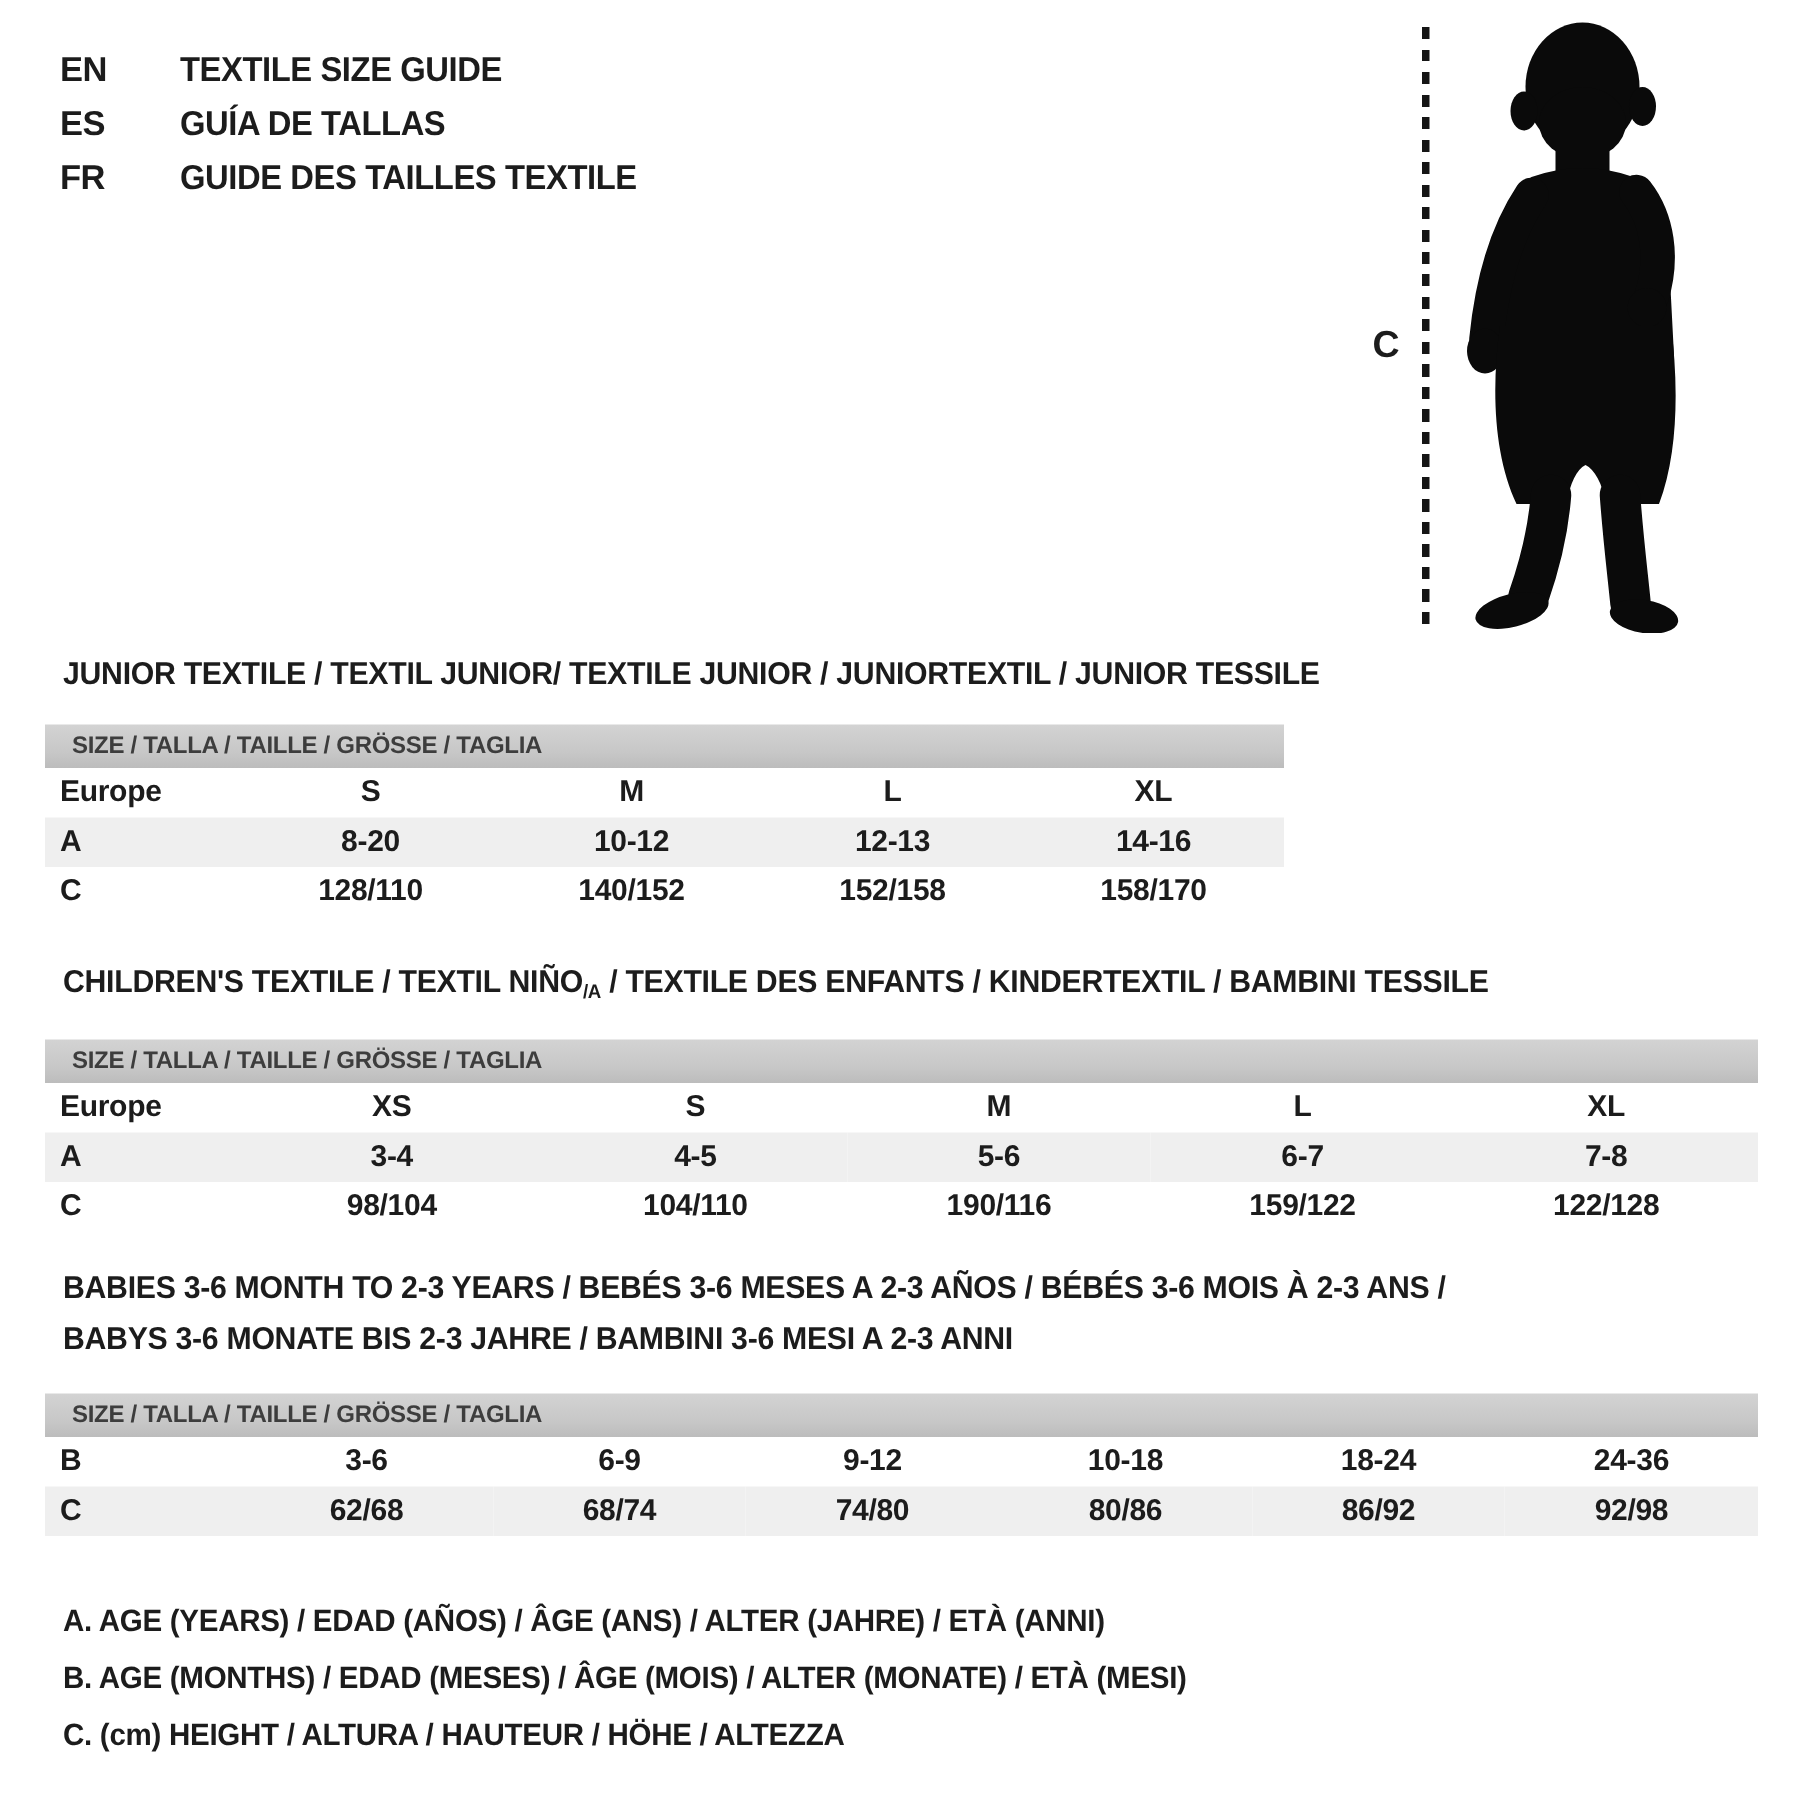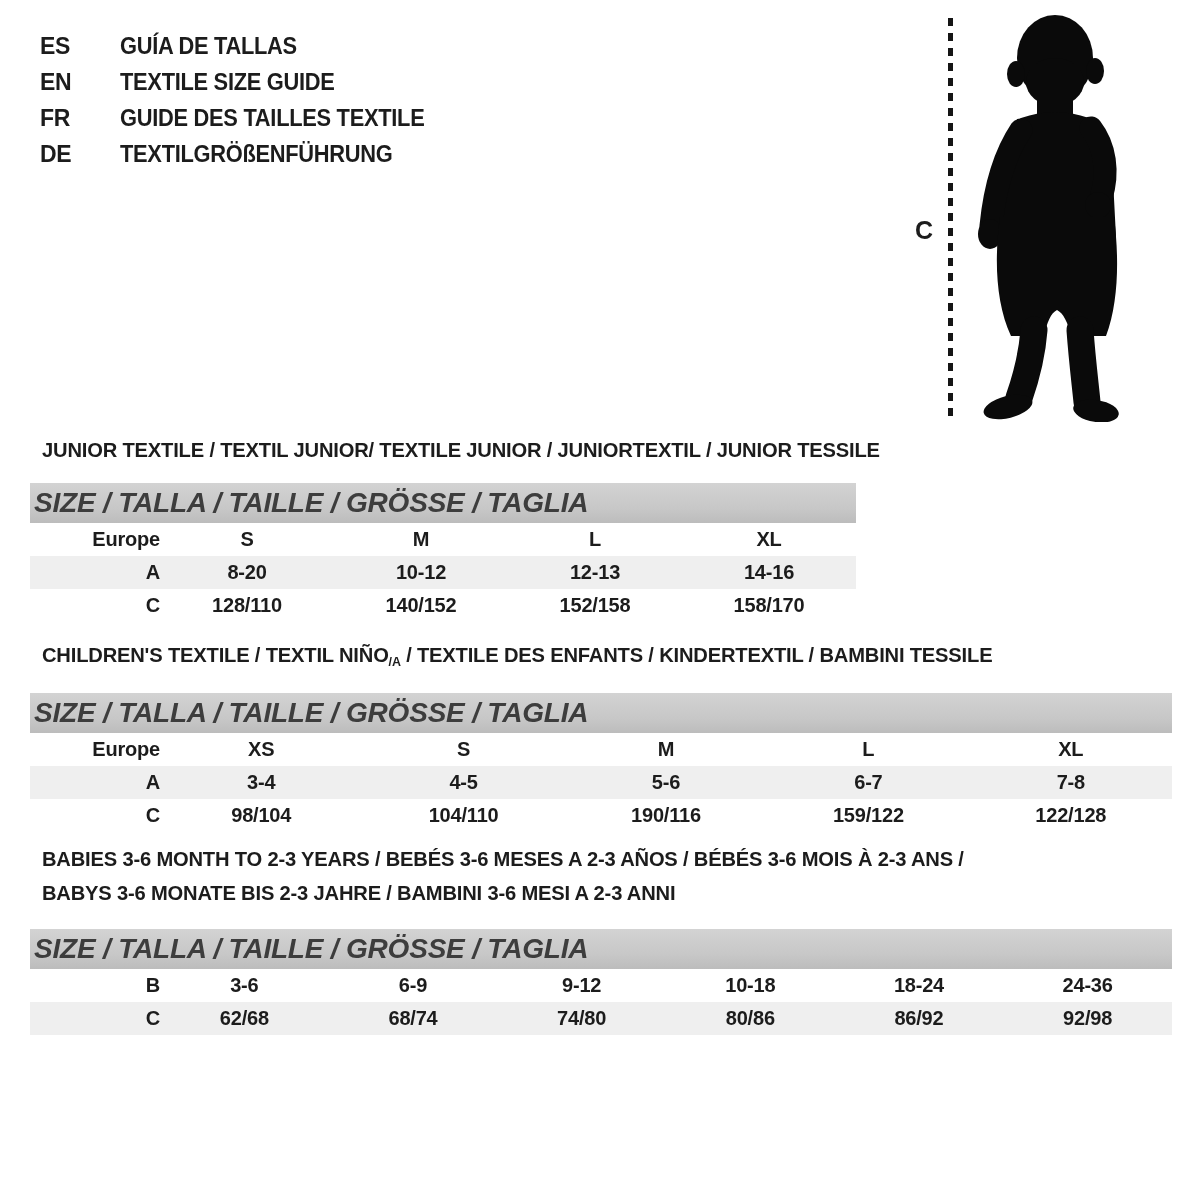--- a/index.html
+++ b/index.html
@@ -26,54 +26,50 @@
   
   .heading { position:absolute; left:42px; font-size:21px; letter-spacing:-0.2px;
              white-space:nowrap; transform:scaleX(0.96); transform-origin:left center; }
   .heading .sub { font-size:13px; vertical-align:-4px; }
   .heading2 { line-height:34px; }
 
   
   table.size-table { position:absolute; border-collapse:collapse; table-layout:fixed; }
   table.size-table th.size-bar {
     background:linear-gradient(180deg,#d3d3d3 0%,#c7c7c7 65%,#bcbcbc 100%);
-    color:#3d3d3d; font-size:28px; font-weight:700; text-align:left;
-    padding:4px 4px; height:21px; letter-spacing:-0.2px;font-style:italic;
+    color:#3d3d3d; font-size:16px; font-weight:700; text-align:left;
+    padding:4px 18px; height:21px; letter-spacing:-0.2px;
   }
   table.size-table td { font-size:20px; font-weight:700; text-align:center;
     height:33px; padding:0; letter-spacing:-0.2px; }
-  table.size-table td.lbl { text-align:right; padding-left:10px; }
+  table.size-table td.lbl { text-align:left; padding-left:10px; }
   table.size-table tr.shaded td { background:#efefef; }
 
   
   .legend { position:absolute; left:42px; top:1062px; }
   .legend-line { height:38px; line-height:38px; font-size:20.5px; letter-spacing:-0.2px;
                  white-space:nowrap; transform:scaleX(0.96); transform-origin:left center; }
 </style>
 </head>
 <body>
 
 <div class="canvas">
 
   <div class="lang-block">
     <div class="lang-row">
+      <span class="lang-code">EN</span>
+      <span class="lang-title">TEXTILE SIZE GUIDE</span>
+    </div>
+    <div class="lang-row">
       <span class="lang-code">ES</span>
       <span class="lang-title">GUÍA DE TALLAS</span>
     </div>
     <div class="lang-row">
-      <span class="lang-code">EN</span>
-      <span class="lang-title">TEXTILE SIZE GUIDE</span>
-    </div>
-    <div class="lang-row">
       <span class="lang-code">FR</span>
       <span class="lang-title">GUIDE DES TAILLES TEXTILE</span>
-    </div>
-    <div class="lang-row">
-      <span class="lang-code">DE</span>
-      <span class="lang-title">TEXTILGRÖßENFÜHRUNG</span>
     </div>
   </div>
 
   <div class="figure-area">
     <div class="figure-label">C</div>
     <div class="height-line"></div>
     <svg class="baby-svg" viewBox="0 0 180 410" aria-hidden="true">
       <g fill="#0a0a0a" stroke="none">
         <ellipse cx="88" cy="46" rx="38" ry="43"></ellipse>
         <ellipse cx="49" cy="62" rx="9" ry="13"></ellipse>
@@ -212,14 +208,19 @@
         <td>62/68</td>
         <td>68/74</td>
         <td>74/80</td>
         <td>80/86</td>
         <td>86/92</td>
         <td>92/98</td>
       </tr>
     </tbody>
   </table>
 
+  <div class="legend">
+    <div class="legend-line">A. AGE (YEARS) / EDAD (AÑOS) / ÂGE (ANS) / ALTER (JAHRE) / ETÀ (ANNI)</div>
+    <div class="legend-line">B. AGE (MONTHS) / EDAD (MESES) / ÂGE (MOIS) / ALTER (MONATE) / ETÀ (MESI)</div>
+    <div class="legend-line">C. (cm) HEIGHT / ALTURA / HAUTEUR / HÖHE / ALTEZZA</div>
+  </div>
 
 </div>
 
 </body></html>

